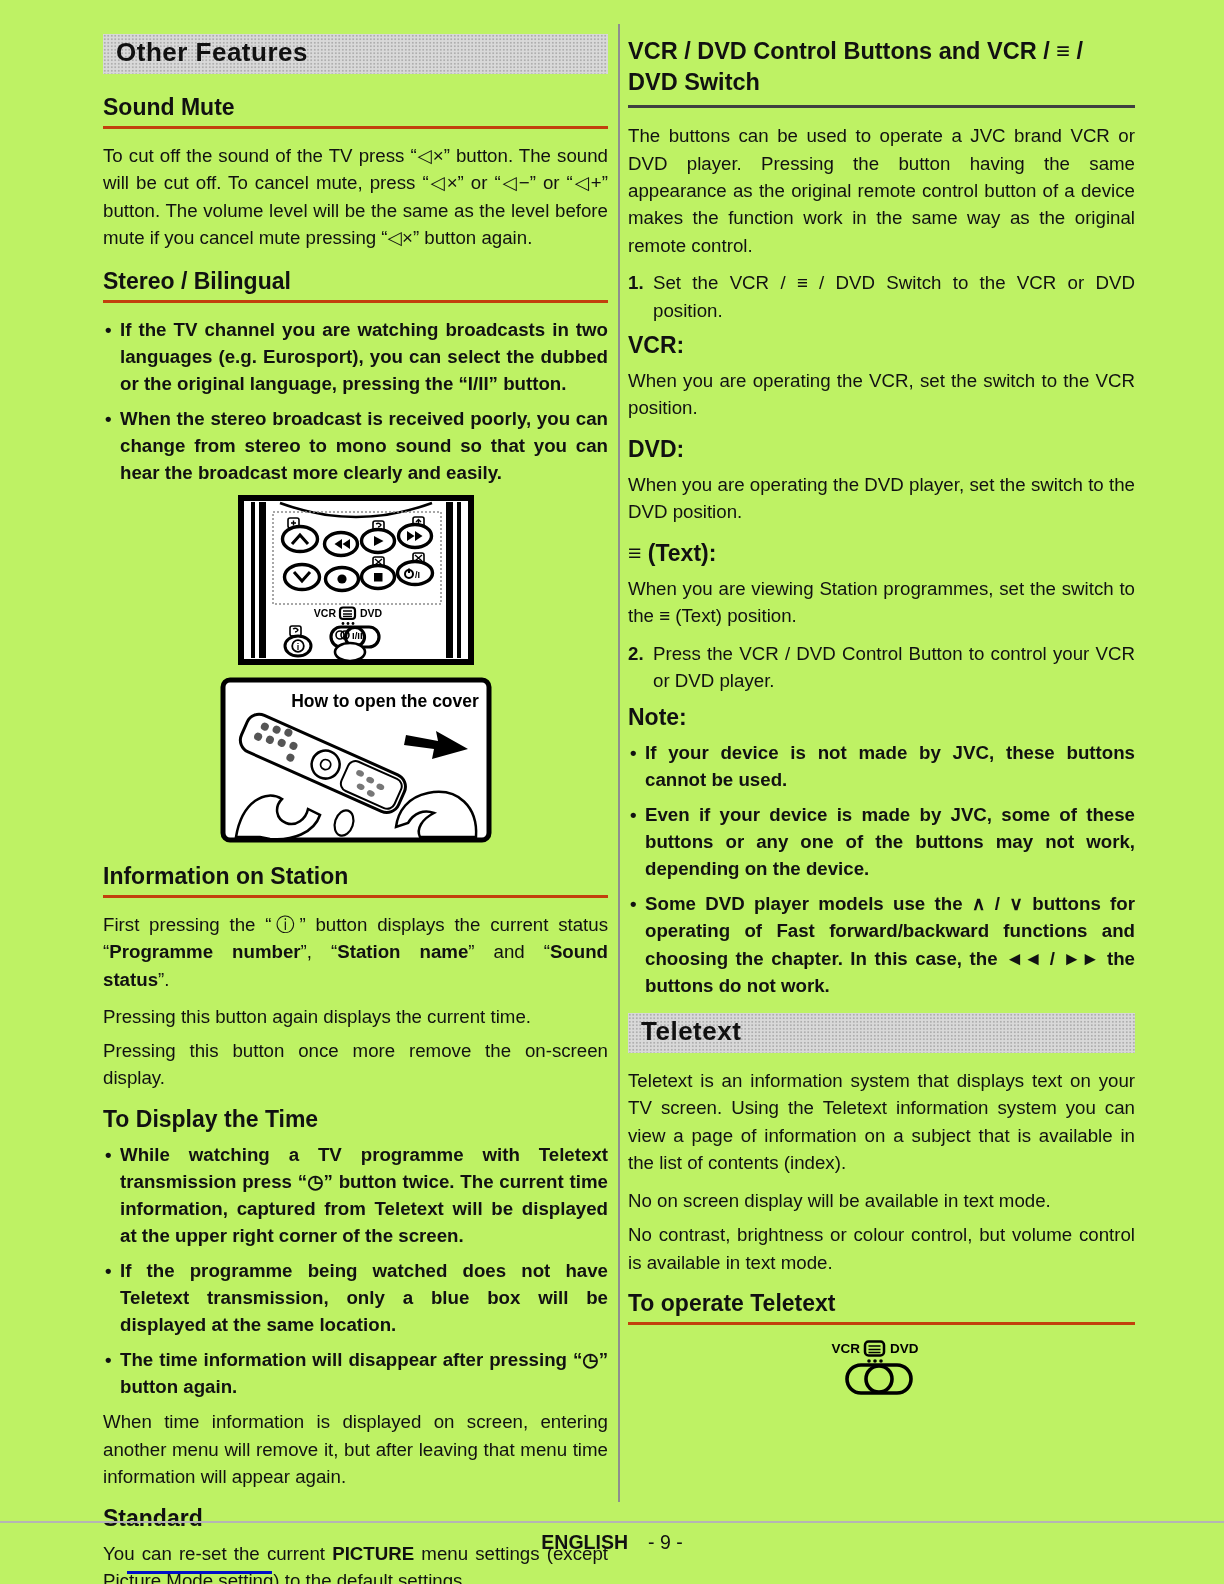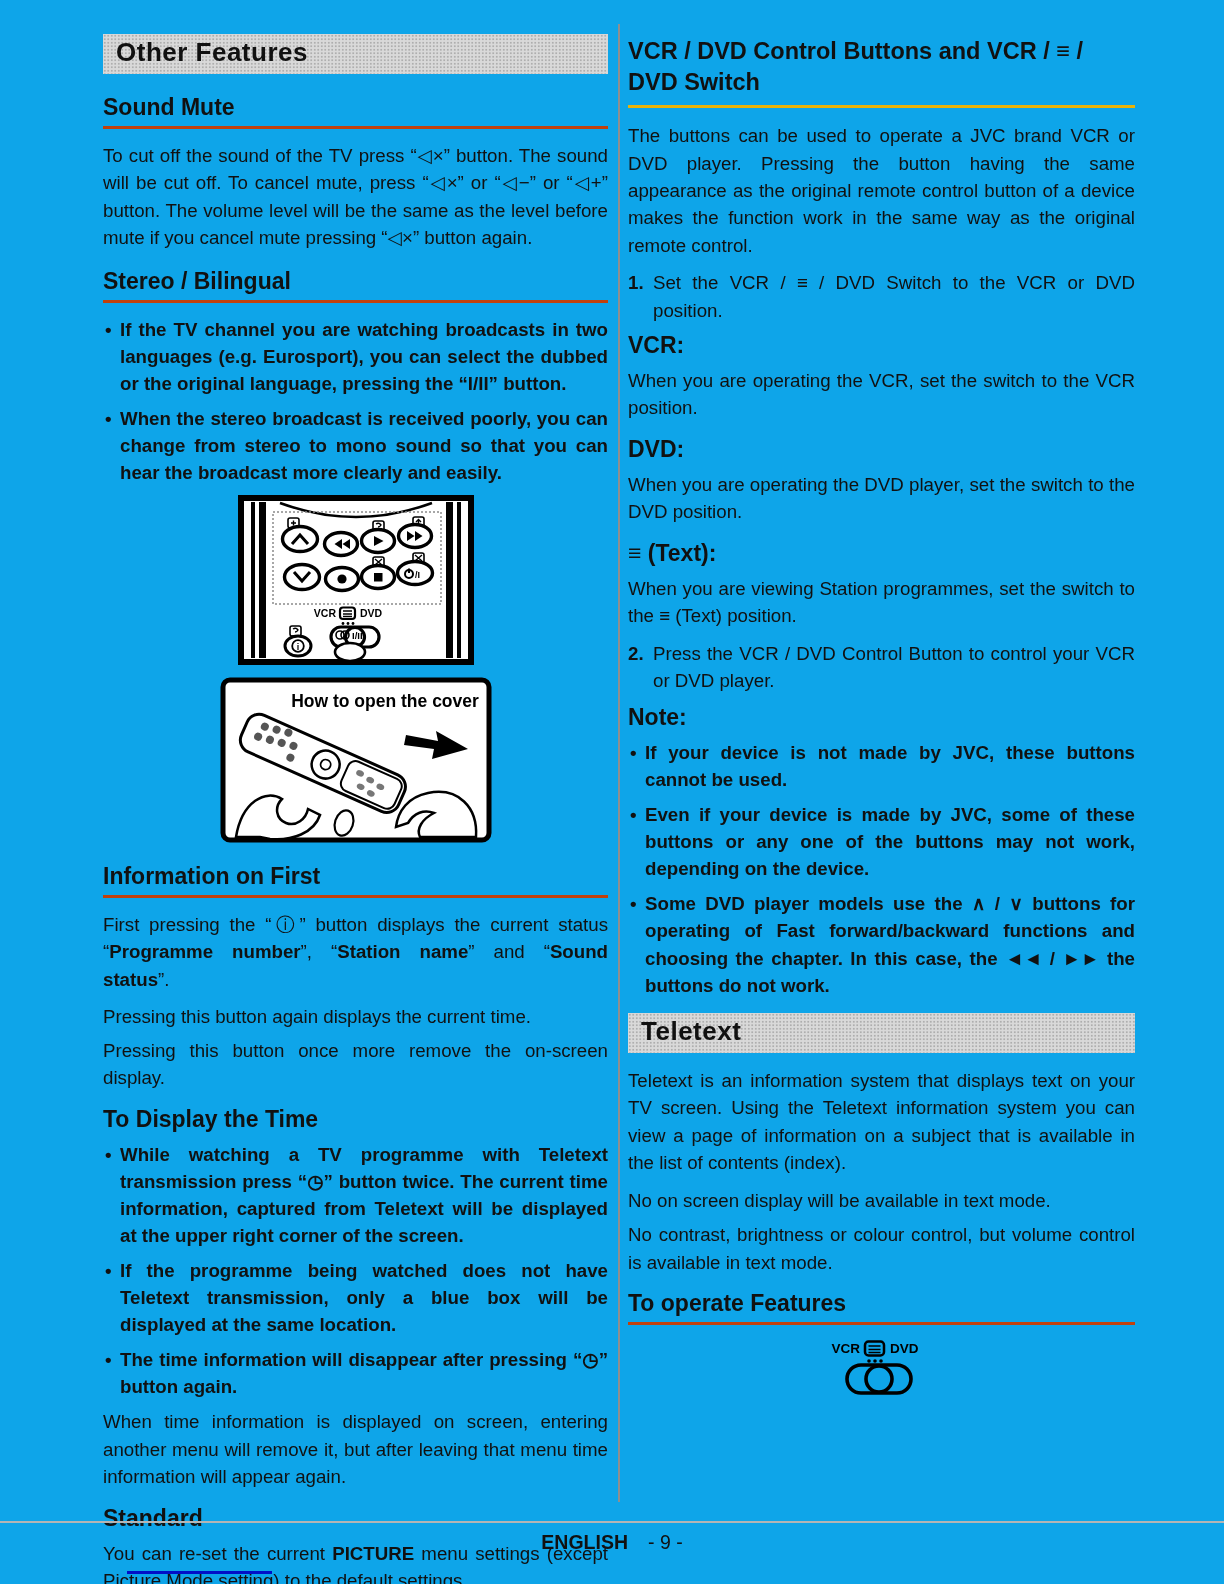--- a/index.html
+++ b/index.html
@@ -1,25 +1,25 @@
 <!DOCTYPE html>
 <html><head>
 <meta charset="utf-8">
 <style>
   html,body{margin:0;padding:0;background:#fff;}
-  .page{position:relative;width:1224px;height:1584px;background:#0ea5e9;overflow:hidden;
+  .page{position:relative;width:1224px;height:1584px;background:#bef264;overflow:hidden;
         font-family:"Liberation Sans",sans-serif;color:#111;}
   .divider{position:absolute;left:618px;top:24px;width:1.5px;height:1478px;background:#8f8f8f;}
   .col{position:absolute;top:34px;}
   .col-left{left:103px;width:505px;}
   .col-right{left:628px;width:507px;}
   .bar{background-color:#d9d9d9;background-image:radial-gradient(#aeaeae 0.8px, transparent 0.9px);
        background-size:3.5px 3.5px;font-size:26px;font-weight:bold;letter-spacing:.5px;
        padding:3px 0 6px 13px;margin:0 0 20px 0;}
-  .rhead{font-size:23.5px;font-weight:bold;line-height:1.32;border-bottom:3px solid #eab308;
+  .rhead{font-size:23.5px;font-weight:bold;line-height:1.32;border-bottom:3px solid #404040;
          padding-bottom:7px;margin:2px 0 14px 0;}
   h3{font-size:23px;font-weight:bold;margin:20px 0 13px 0;border-bottom:3px solid #c2410c;
      padding-bottom:5px;}
   h4{font-size:23px;font-weight:bold;margin:14px 0 8px 0;}
   p{font-size:18.7px;line-height:1.47;text-align:justify;margin:0 0 10px 0;}
   ul{list-style:none;margin:0 0 8px 0;padding:0;font-weight:bold;}
   li{position:relative;padding-left:17px;font-size:18.7px;line-height:1.45;
      text-align:justify;margin-bottom:8px;}
   li::before{content:"\2022";position:absolute;left:2px;}
   .step{display:flex;font-size:18.7px;line-height:1.45;margin-bottom:8px;text-align:justify;}
@@ -150,21 +150,21 @@
             <ellipse cx="144" cy="96" rx="4" ry="3"></ellipse>
           <ellipse cx="156" cy="98" rx="4" ry="3"></ellipse>
         </g>
       </g>
       <polygon points="186,58 218,64 216,54 248,72 212,82 214,72 184,68" fill="#000"></polygon>
       <path d="M 16 160 C 22 124 46 112 62 122 C 54 130 56 142 66 146 C 76 150 86 142 88 132 L 100 138 C 94 156 72 164 50 162 L 40 160 Z" fill="#fff" stroke="#000" stroke-width="2.5"></path>
       <path d="M 256 160 C 258 130 238 110 208 116 C 188 120 178 134 176 150 L 188 146 C 194 136 204 132 214 136 C 202 142 196 152 200 160 Z" fill="#fff" stroke="#000" stroke-width="2.5"></path>
       <ellipse cx="124" cy="146" rx="9" ry="13" transform="rotate(18 124 146)" fill="#fff" stroke="#000" stroke-width="2.2"></ellipse>
     </svg>
 
-    <h3>Information on First</h3>
+    <h3>Information on Station</h3>
     <p><span>First pressing the “ⓘ” button displays the current status “</span><span class="b">Programme number</span><span>”, “</span><span class="b">Station name</span><span>” and “</span><span class="b">Sound status</span><span>”.</span></p>
     <p style="margin-bottom:6px;">Pressing this button again displays the current time.</p>
     <p>Pressing this button once more remove the on-screen display.</p>
 
     <h4>To Display the Time</h4>
     <ul>
       <li>While watching a TV programme with Teletext transmission press “◷” button twice. The current time information, captured from Teletext will be displayed at the upper right corner of the screen.</li>
       <li>If the programme being watched does not have Teletext transmission, only a blue box will be displayed at the same location.</li>
       <li>The time information will disappear after pressing “◷” button again.</li>
     </ul>
@@ -201,21 +201,21 @@
       <li>If your device is not made by JVC, these buttons cannot be used.</li>
       <li>Even if your device is made by JVC, some of these buttons or any one of the buttons may not work, depending on the device.</li>
       <li>Some DVD player models use the ∧ / ∨ buttons for operating of Fast forward/backward functions and choosing the chapter. In this case, the ◄◄ / ►► the buttons do not work.</li>
     </ul>
 
     <div class="bar" style="margin-top:14px;margin-bottom:14px;">Teletext</div>
     <p>Teletext is an information system that displays text on your TV screen. Using the Teletext information system you can view a page of information on a subject that is available in the list of contents (index).</p>
     <p style="margin-bottom:7px;">No on screen display will be available in text mode.</p>
     <p>No contrast, brightness or colour control, but volume control is available in text mode.</p>
 
-    <h3 style="margin-top:14px;">To operate Features</h3>
+    <h3 style="margin-top:14px;">To operate Teletext</h3>
 
     <svg width="170" height="62" viewBox="0 0 170 62" style="display:block;margin:0 auto;">
       <text x="63" y="15" font-size="13.5" font-weight="bold" text-anchor="end">VCR</text>
       <rect x="68" y="3.5" width="19" height="14" rx="3.5" fill="none" stroke="#000" stroke-width="2.5"></rect>
       <path d="M 71.5 8 h 12 M 71.5 11.5 h 12 M 71.5 14.5 h 12" stroke="#000" stroke-width="1.6"></path>
       <text x="93" y="15" font-size="13.5" font-weight="bold">DVD</text>
       <circle cx="72" cy="23" r="1.8" fill="#000"></circle>
         <circle cx="78" cy="23" r="1.8" fill="#000"></circle>
         <circle cx="84" cy="23" r="1.8" fill="#000"></circle>
       <rect x="50" y="27" width="64" height="28" rx="14" fill="none" stroke="#000" stroke-width="3.6"></rect>

